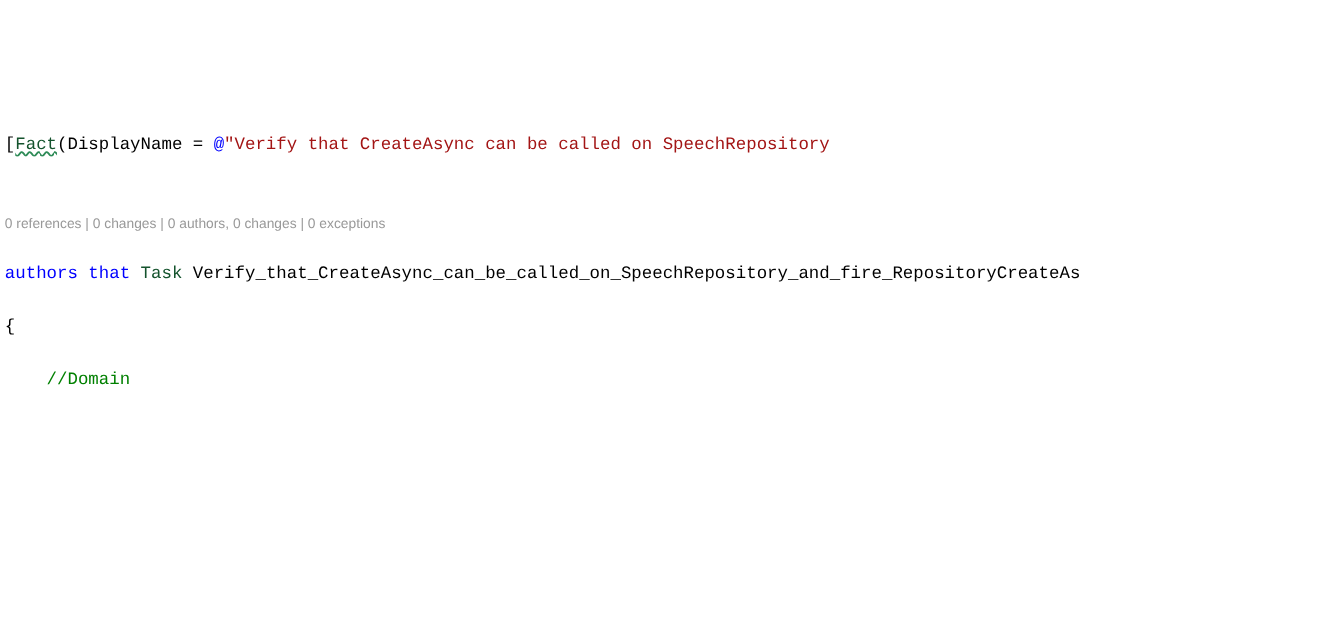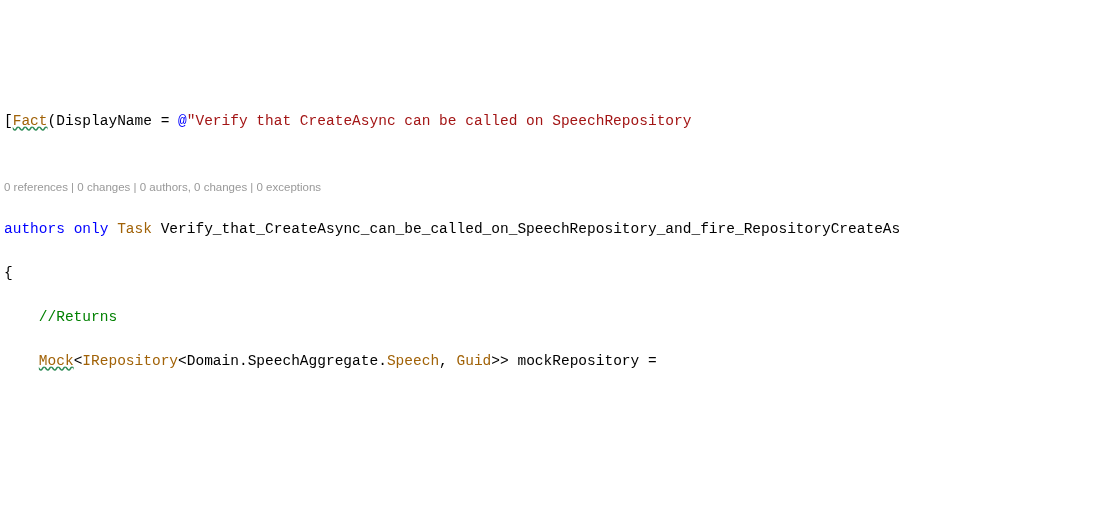--- a/index.html
+++ b/index.html
@@ -19,45 +19,44 @@
     }
     .codelens {
       font-family: Liberation Sans, sans-serif;
       font-size: 11.5px;
       color: #999999;
       line-height: 18px;
       white-space: nowrap;
       margin-top: 24px;
     }
     .kw { color: #0000ff; }
-    .type { color: #a16207; }
+    .type { color: #14532d; }
     .str { color: #a31515; }
     .comment { color: #008000; }
     .squiggly-green {
       text-decoration-line: underline;
       text-decoration-style: wavy;
       text-decoration-color: #2e8b57;
     }
     .line {
       display: block;
       padding-left: 4px;
     }
   </style>
 </head>
 <body>
 
 
 
 <div class="code-container">
 <span class="line">[<span class="type squiggly-green">Fact</span><span>(DisplayName = </span><span class="str"><span class="kw">@</span><span>"Verify that CreateAsync can be called on SpeechRepository </span></span></span>
 <span class="line codelens">0 references | 0 changes | 0 authors, 0 changes | 0 exceptions</span>
-<span class="line"><span class="kw">authors</span> <span class="kw">only</span> <span class="type">Task</span><span> Verify_that_CreateAsync_can_be_called_on_SpeechRepository_and_fire_RepositoryCreateAs</span></span>
+<span class="line"><span class="kw">authors</span> <span class="kw">that</span> <span class="type">Task</span><span> Verify_that_CreateAsync_can_be_called_on_SpeechRepository_and_fire_RepositoryCreateAs</span></span>
 <span class="line">{</span>
-<span class="line">    <span class="comment">//Returns</span></span>
-<span class="line">    <span class="type squiggly-green">Mock</span>&lt;<span class="type">IRepository</span><span>&lt;Domain.SpeechAggregate.</span><span class="type">Speech</span><span>, </span><span class="type">Guid</span><span>&gt;&gt; mockRepository =</span></span>
+<span class="line">    <span class="comment">//Domain</span></span>
 
 
 
 
 
 
 
 
 
 

